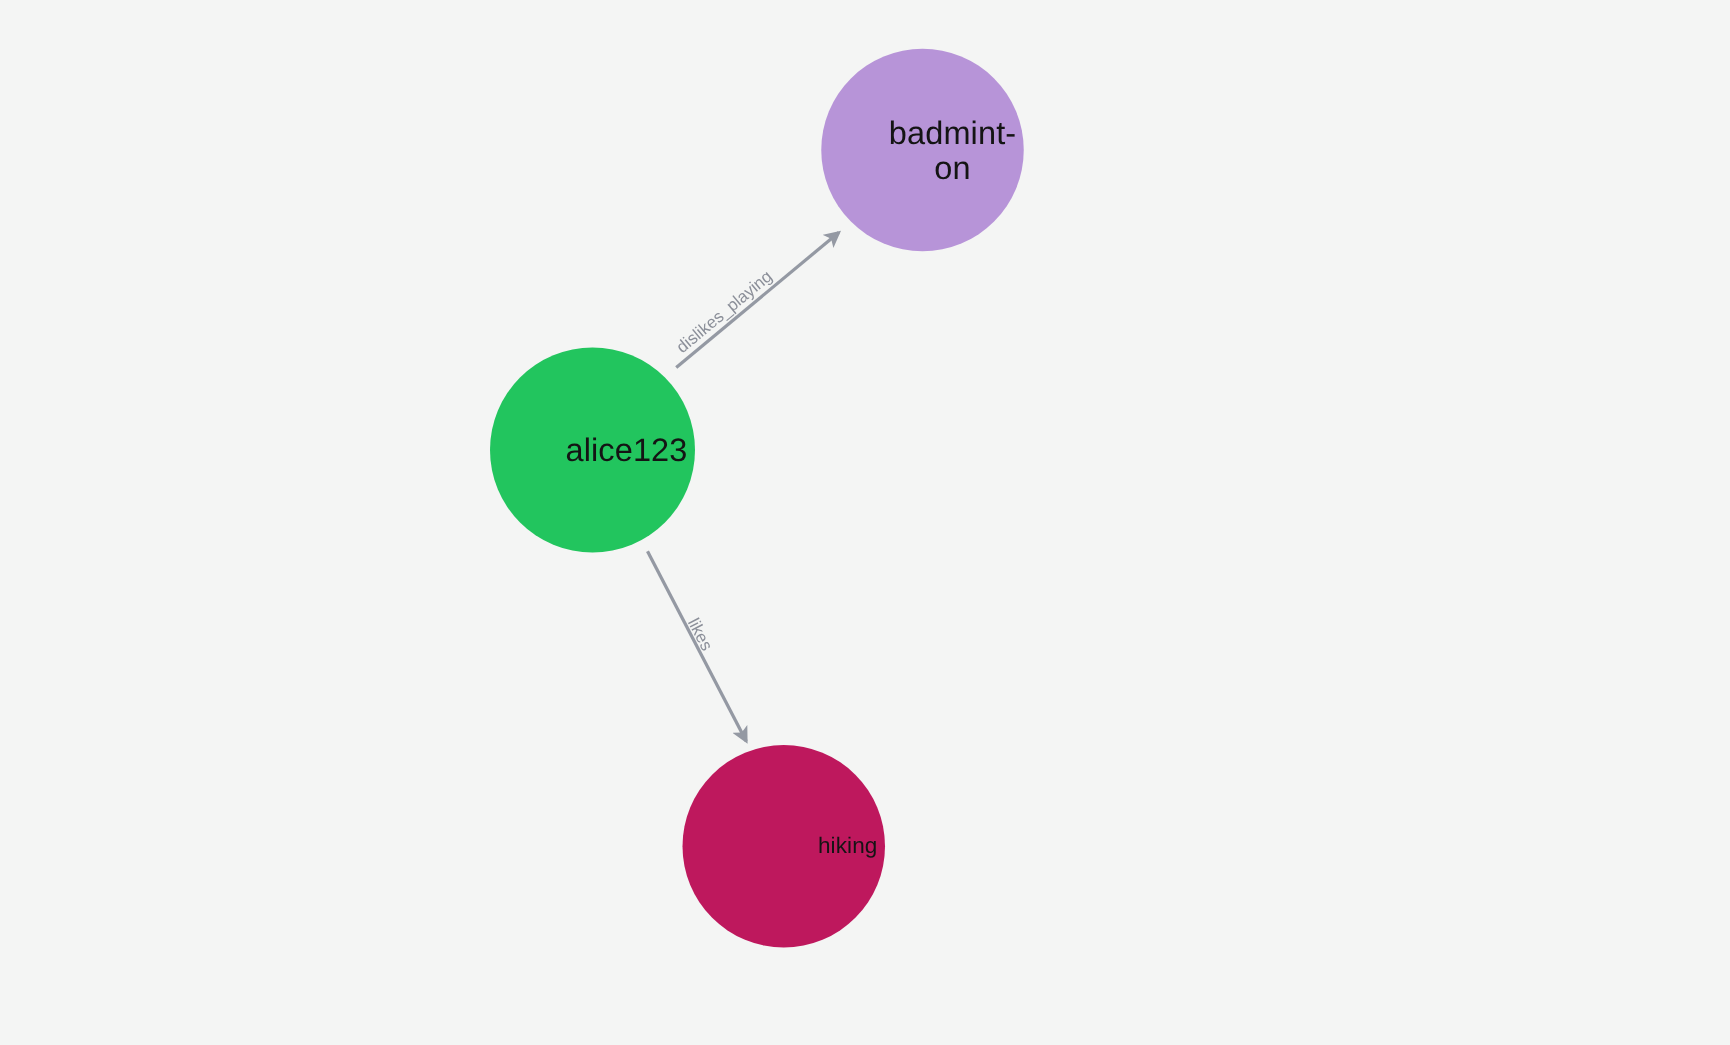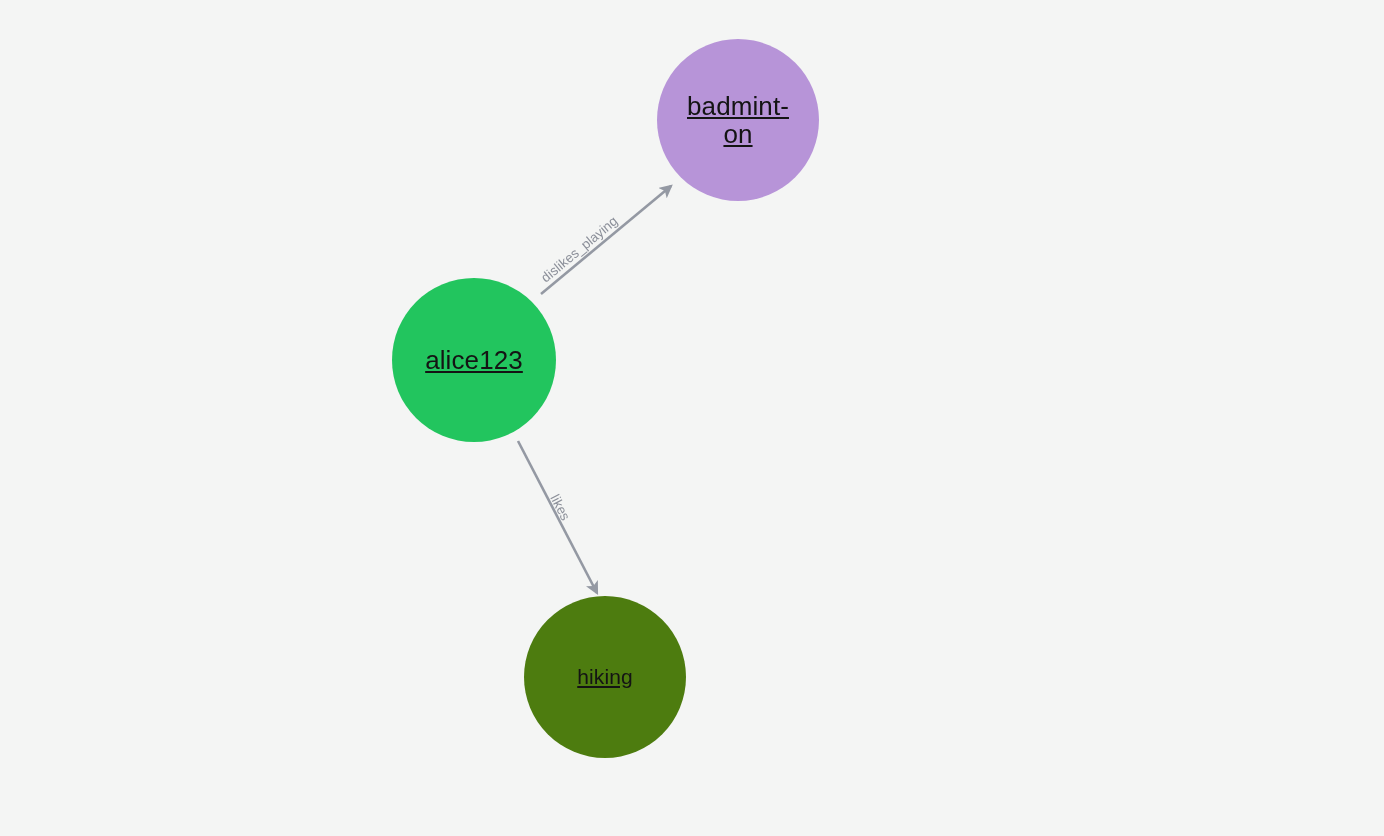--- a/index.html
+++ b/index.html
@@ -25,31 +25,30 @@
     top: 0;
     left: 0;
     width: 1384px;
     height: 836px;
   }
   .node {
     position: absolute;
     border-radius: 50%;
     display: flex;
     align-items: center;
-    justify-content: center;
+    justify-content: flex-end;
     box-sizing: border-box;
     text-align: center;
     line-height: 1.08;
     color: #141414;
     font-family: "Liberation Sans", sans-serif;
     font-size: 26px;
     font-weight: 400;
     letter-spacing: 0.1px;
     user-select: none;
-    text-decoration: underline;
   }
   .node-label {
     display: block;
     padding: 0 6px;
     white-space: pre-line;
   }
   .edge-label {
     position: absolute;
     font-family: "Liberation Sans", sans-serif;
     font-size: 13.5px;
@@ -83,18 +82,18 @@
     </div>
 
   <div id="nodes-layer">
       <div class="node" style="left: 392px; top: 278px; width: 164px; height: 164px; background: #22c55e; font-size: 26px;">
         <span class="node-label">alice123</span>
       </div>
       <div class="node" style="left: 657px; top: 39px; width: 162px; height: 162px; background: rgb(183, 148, 216); font-size: 26px;">
         <span class="node-label">badmint-
 on</span>
       </div>
-      <div class="node" style="left: 524px; top: 596px; width: 162px; height: 162px; background: #4d7c0f; font-size: 21px;">
+      <div class="node" style="left: 546px; top: 596px; width: 162px; height: 162px; background: #be185d; font-size: 18px;">
         <span class="node-label">hiking</span>
       </div>
     </div>
 
 </div>
 
 </body></html>

